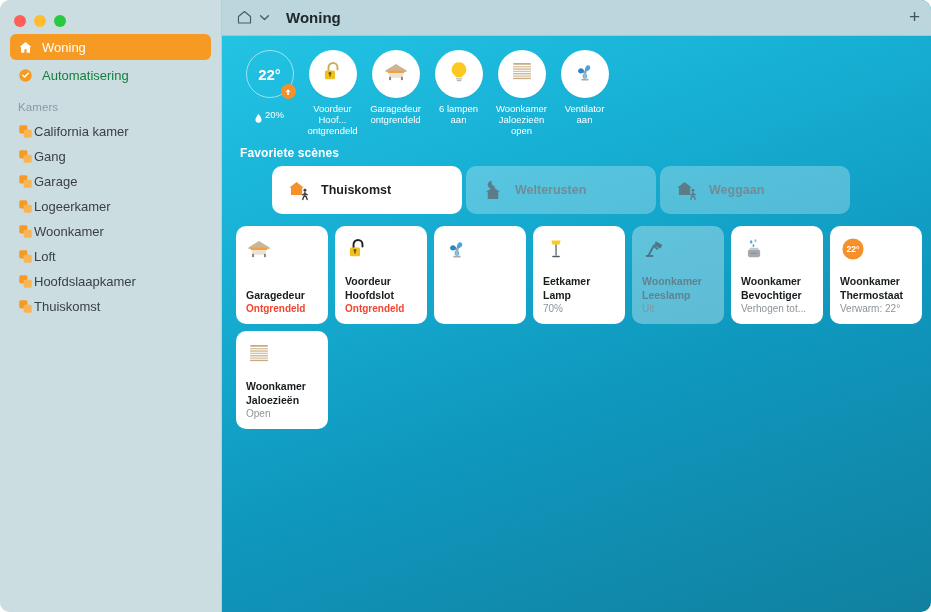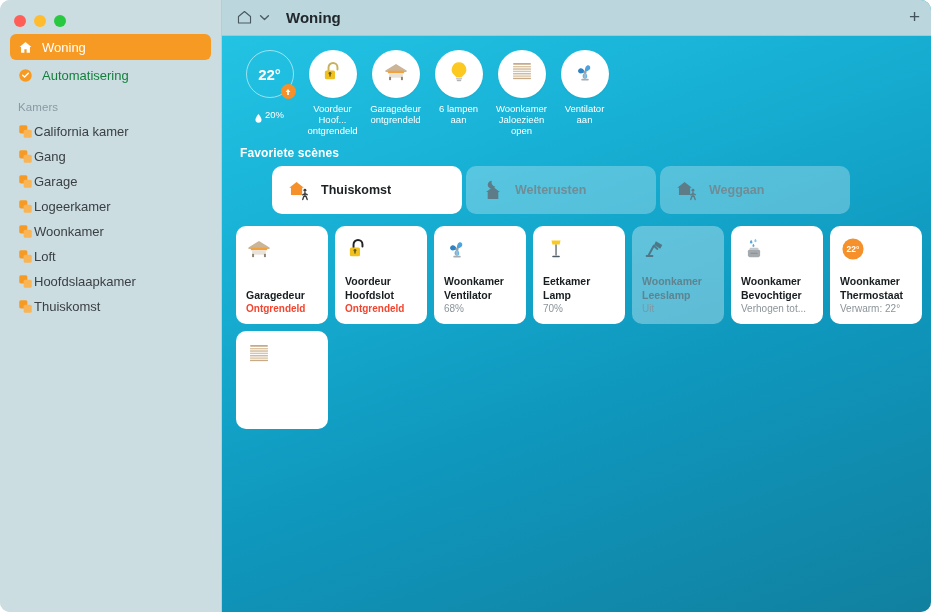--- a/index.html
+++ b/index.html
@@ -561,24 +561,20 @@
           <span class="acc-ic">
             <svg width="26" height="26" viewBox="0 0 32 32">
               <path d="M16 15.5c-.4-3 .4-6.2 2.5-7.4 2-1.2 4 .3 4 2.6 0 2.4-3 4.4-6.5 4.8z" fill="#4da3dd"></path>
               <path d="M15.6 16.3c-2.6 1.6-5.9 2-7.4.4-1.5-1.6-.6-3.9 1.4-4.9 2.1-1 5.3.8 6 4.5z" fill="#2d83c4"></path>
               <path d="M16.6 16.5c2 2.2 2.9 5.4 1.5 7-1.4 1.6-3.8.9-4.8-1.1-1-2.1.4-5.2 3.3-5.9z" fill="#66b6e8"></path>
               <circle cx="16" cy="16" r="2" fill="#9aa0a6"></circle>
               <rect x="15.2" y="18" width="1.6" height="7" fill="#b8bdc2"></rect>
               <rect x="11.4" y="24.4" width="9.2" height="2" rx="1" fill="#a6acb2"></rect>
             </svg>
           </span>
-          <span class="acc-txt">
-            <span class="acc-name">Woonkamer Ventilator</span>
-            <span class="acc-state" style="display:block">68%</span>
-          </span>
         </div>
 
         <div class="acc">
           <span class="acc-ic">
             <svg width="26" height="26" viewBox="0 0 32 32">
               <path d="M10.5 5.5h11l-1 5h-9z" fill="#fcc921"></path>
               <rect x="15.3" y="10.5" width="1.5" height="13.5" fill="#4d5b66"></rect>
               <rect x="11.3" y="24.3" width="9.5" height="2" rx="1" fill="#4d5b66"></rect>
             </svg>
           </span>
@@ -639,19 +635,23 @@
             <svg width="26" height="26" viewBox="0 0 32 32">
               <rect x="5" y="5" width="22" height="2.2" rx="1" fill="#c8ab86"></rect>
               <rect x="5" y="8.6" width="22" height="1.7" fill="#d9c4a6"></rect>
               <rect x="5" y="11.5" width="22" height="1.7" fill="#d0b896"></rect>
               <rect x="5" y="14.4" width="22" height="1.7" fill="#d9c4a6"></rect>
               <rect x="5" y="17.3" width="22" height="1.7" fill="#d0b896"></rect>
               <rect x="5" y="20.2" width="22" height="1.7" fill="#d9c4a6"></rect>
               <rect x="5" y="23.1" width="22" height="1.7" fill="#c8ab86"></rect>
             </svg>
           </span>
+          <span class="acc-txt">
+            <span class="acc-name">Woonkamer Jaloezieën</span>
+            <span class="acc-state" style="display:block">Open</span>
+          </span>
         </div>
 
       </div>
 
     </div>
   </div>
 </div>
 
 </body></html>

